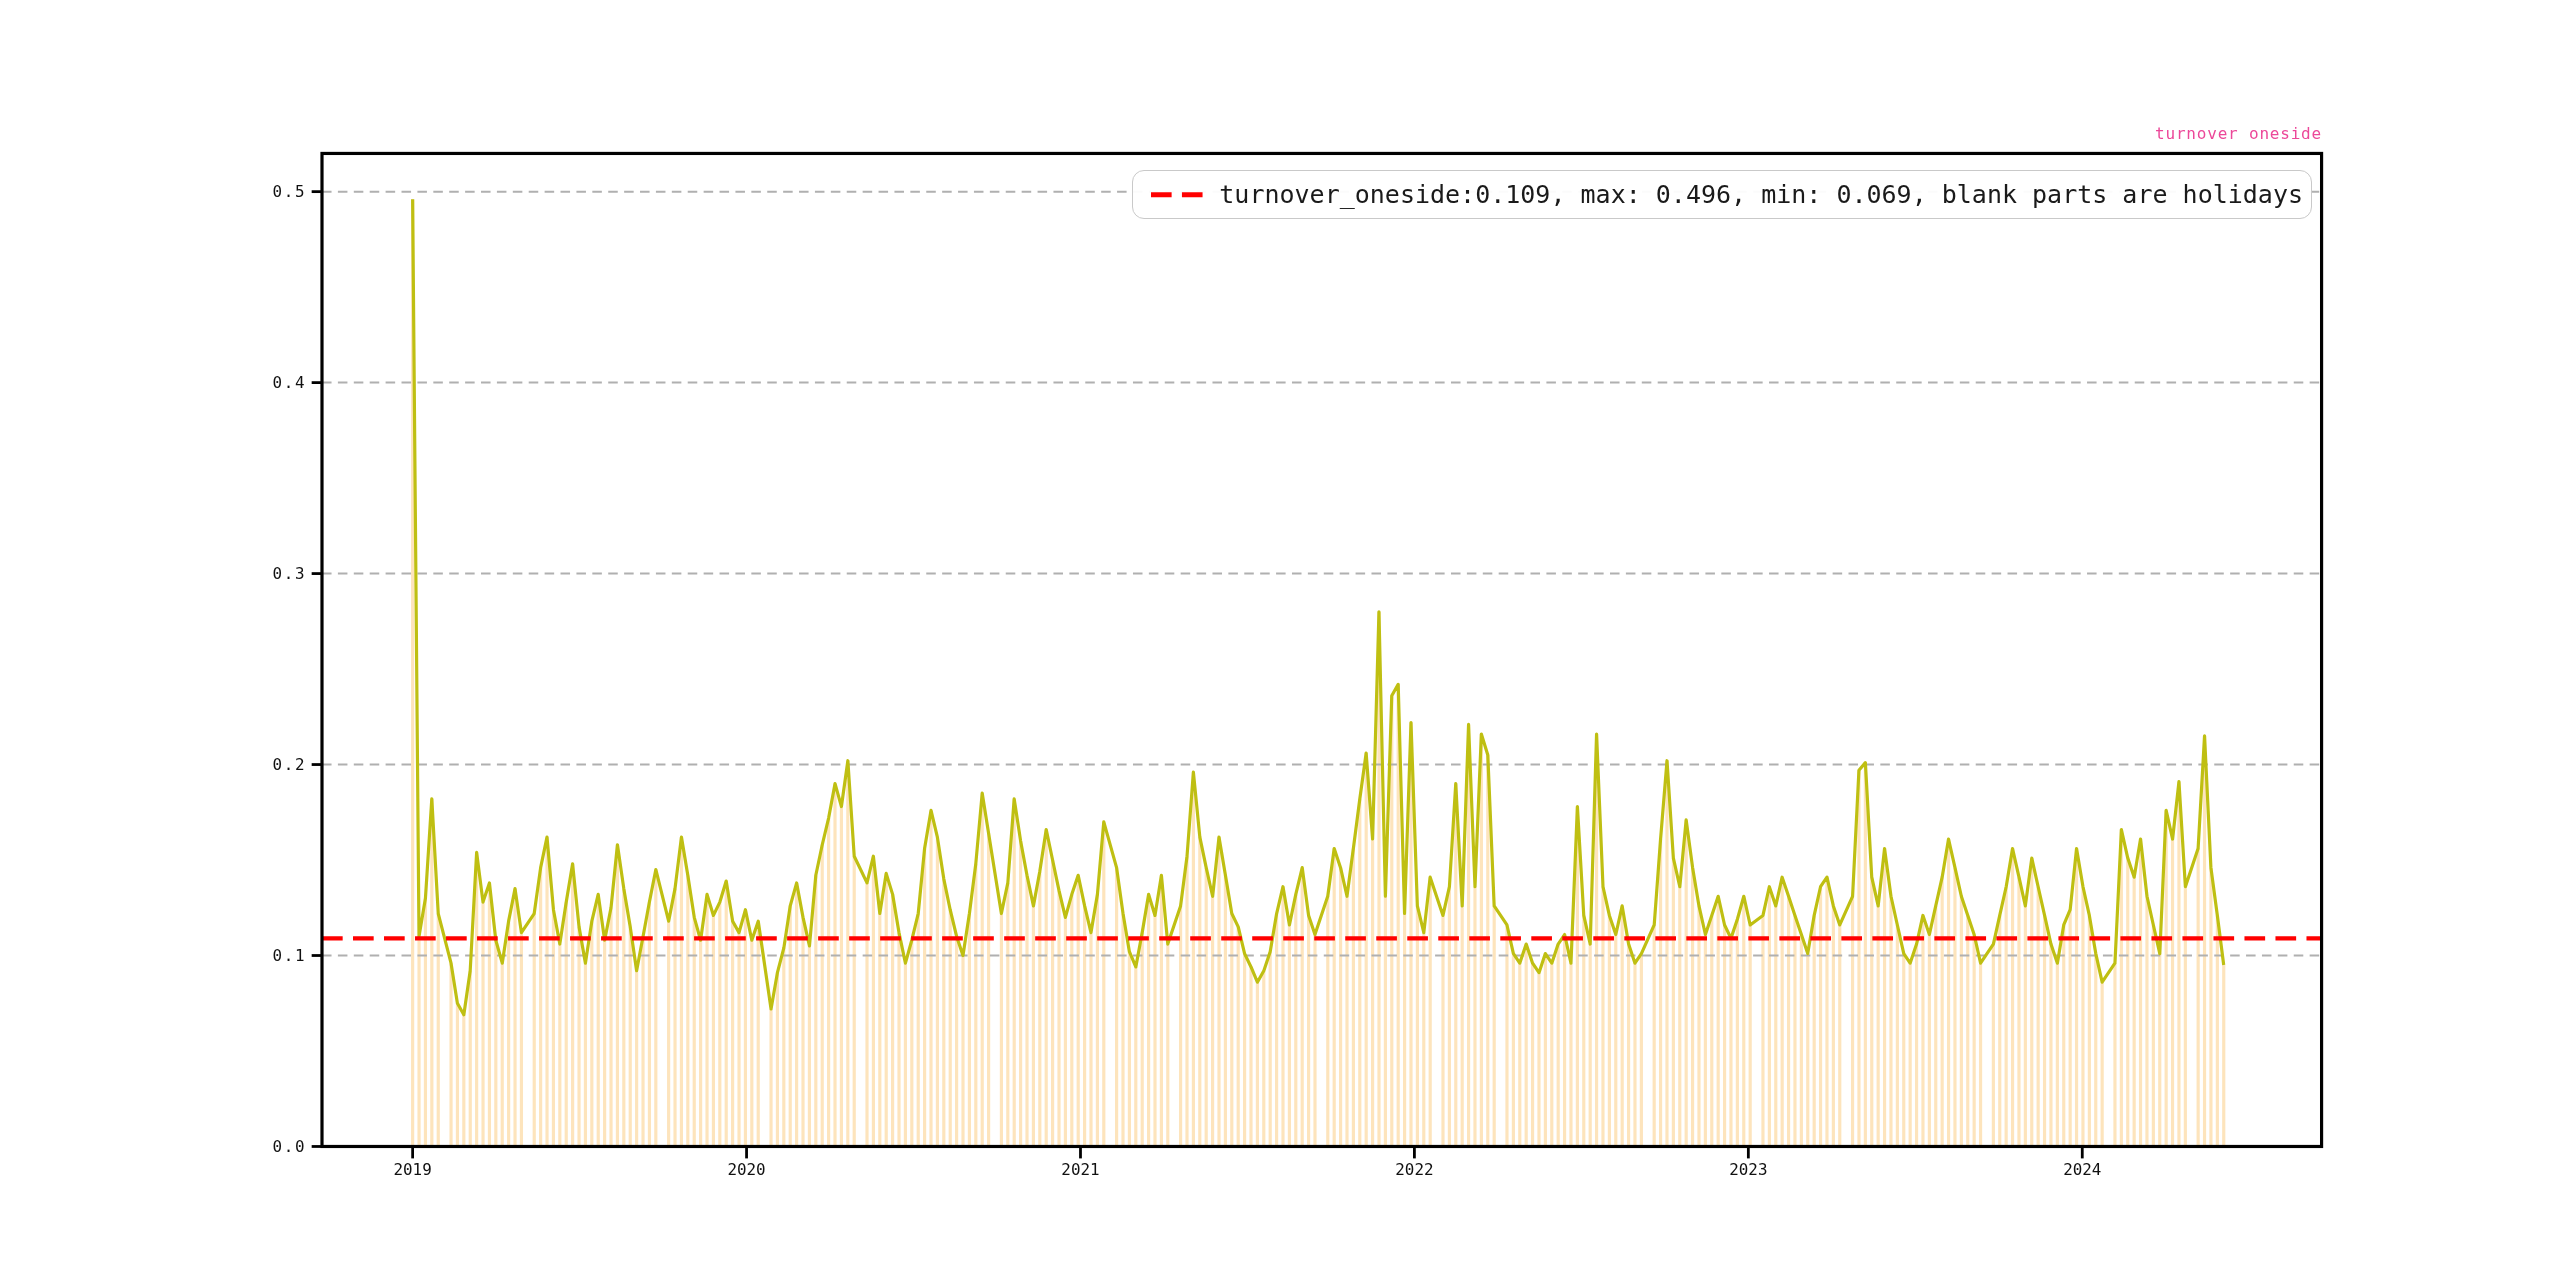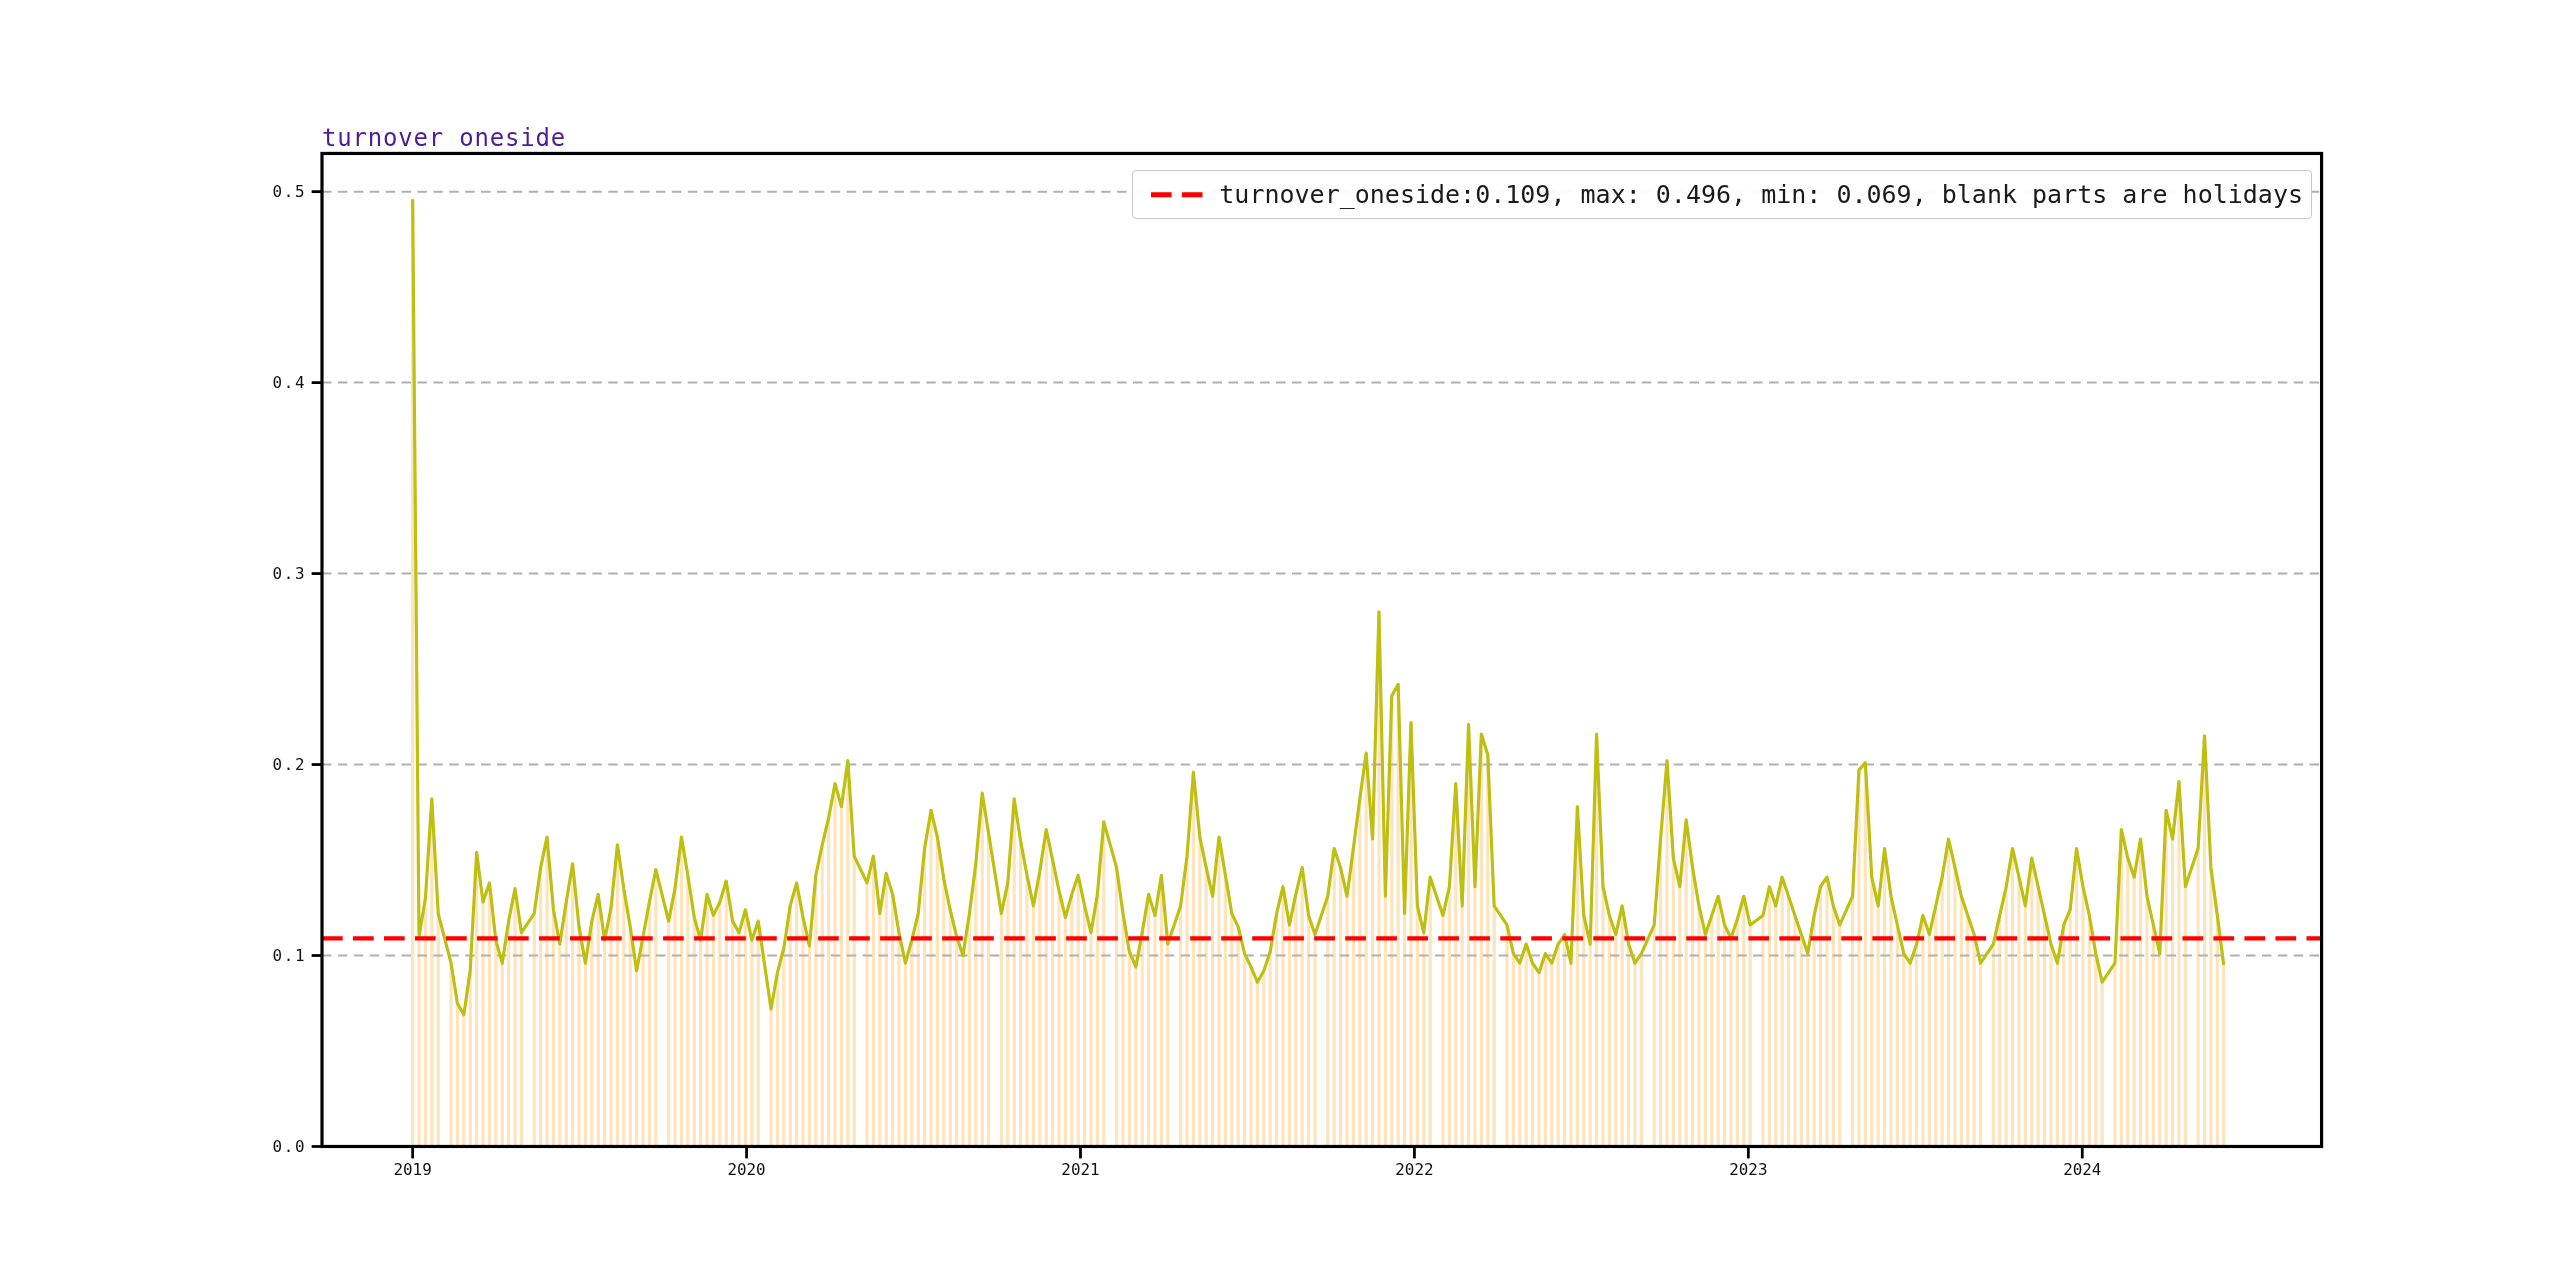--- a/index.html
+++ b/index.html
@@ -1,26 +1,26 @@
 <!DOCTYPE html>
 <html style="font-size:12.7px"><head>
 <meta charset="utf-8">
 <style>
   html, body { margin: 0; padding: 0; background: #ffffff; }
   body { width: 2576px; height: 1288px; font-family: "DejaVu Sans Mono", "Liberation Mono", monospace; }
   #figure { position: relative; width: 2576px; height: 1288px; background: #ffffff; overflow: hidden; }
   #chart-svg { position: absolute; left: 0; top: 0; }
   #chart-title {
     position: absolute; left: 322px; top: 124px; width: 2000px;
-    text-align: left; font-size: 24px; color: #4c1d95; letter-spacing: 0.8px;
+    text-align: right; font-size: 16px; color: #ec4899; letter-spacing: 0.8px;
   }
   #legend-box {
     position: absolute; left: 1132px; top: 170px; width: 1180px; height: 49px;
     box-sizing: border-box; background: rgba(255,255,255,0.95);
-    border: 1.6px solid #c9c9c9; border-radius: 4px;
+    border: 1.6px solid #c9c9c9; border-radius: 12px;
     display: flex; align-items: center; gap: 14.3px; padding: 0 8px 0 17.5px; text-align: right;
   }
   #legend-label { font-size: 25px; color: #1a1a1a; white-space: nowrap; }
   .svgtext { font-family: "DejaVu Sans Mono", "Liberation Mono", monospace; fill: #111111; }
 </style>
 </head>
 <body>
 
 <div id="figure">
 

